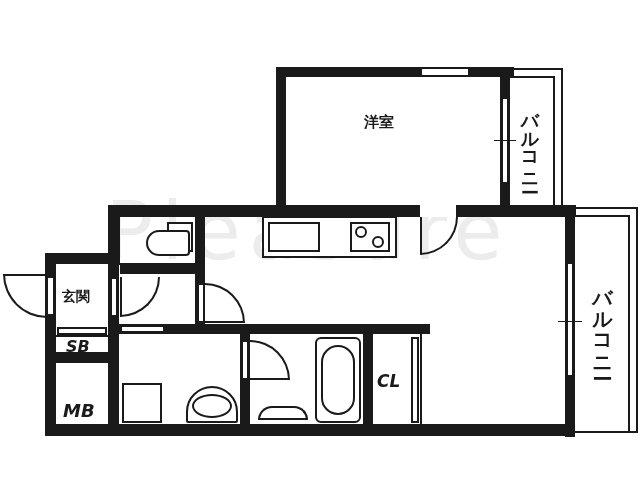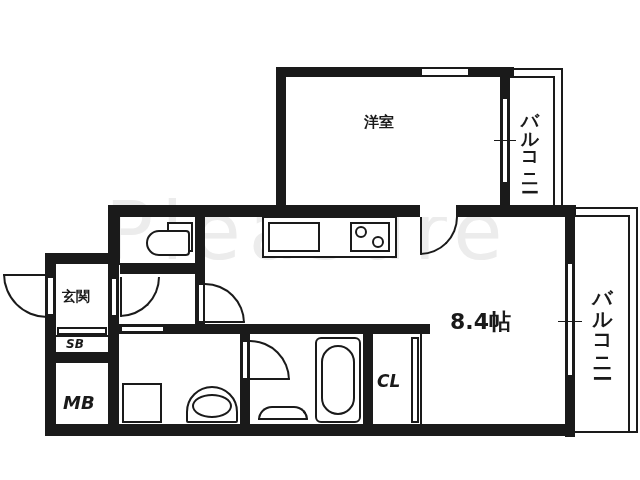--- a/index.html
+++ b/index.html
@@ -45,23 +45,23 @@
   <div class="wall" style="left:108px;top:205px;width:12px;height:60px;"></div>
 
   <div class="wall" style="left:45px;top:253px;width:75px;height:11px;"></div>
   <div class="wall" style="left:45px;top:253px;width:11px;height:183px;"></div>
   <div class="wall" style="left:108px;top:253px;width:11px;height:183px;"></div>
   <div class="wall" style="left:45px;top:352px;width:70px;height:11px;"></div>
   <div class="win" style="left:46px;top:276px;width:9px;height:40px;"></div>
   <div class="arc" style="left:3px;top:274px;width:44px;height:44px;border-radius:0 0 0 44px;border-top:2px solid #1a1a1a;"></div>
   <div class="lbl" style="left:62px;top:288px;font-size:14px;">玄関</div>
   <div class="thin" style="left:57px;top:327px;width:50px;height:8px;"></div>
-  <div class="lbl" style="left:66px;top:337px;font-size:12px;font-style:italic;">SB</div>
+  <div class="lbl" style="left:66px;top:337px;font-size:16px;font-style:italic;">SB</div>
   <div class="wall" style="left:56px;top:335px;width:52px;height:2px;"></div>
-  <div class="lbl" style="left:63px;top:392px;font-size:18px;font-style:italic;">MB</div>
+  <div class="lbl" style="left:63px;top:400px;font-size:18px;font-style:italic;">MB</div>
 
   <div class="wall" style="left:120px;top:263px;width:80px;height:11px;"></div>
   <div class="wall" style="left:195px;top:205px;width:10px;height:120px;"></div>
   <div class="thin" style="left:167px;top:222px;width:26px;height:30px;"></div>
   <div class="thin" style="left:146px;top:230px;width:44px;height:26px;border-radius:13px 4px 4px 13px;"></div>
   <div class="win" style="left:110px;top:277px;width:8px;height:40px;"></div>
   <div class="arc" style="left:120px;top:277px;width:40px;height:40px;border-radius:0 0 40px 0;border-top:none;border-left:2px solid #1a1a1a;"></div>
   <div class="win" style="left:197px;top:283px;width:8px;height:40px;"></div>
   <div class="arc" style="left:205px;top:283px;width:40px;height:40px;border-radius:0 40px 0 0;border-bottom:2px solid #1a1a1a;border-left:none;"></div>
 
@@ -86,16 +86,15 @@
 
   <div class="thin" style="left:262px;top:216px;width:135px;height:42px;"></div>
   <div class="thin" style="left:268px;top:222px;width:52px;height:30px;"></div>
   <div class="thin" style="left:350px;top:222px;width:40px;height:30px;"></div>
   <div class="arc" style="left:355px;top:226px;width:12px;height:12px;border-radius:50%;"></div>
   <div class="arc" style="left:372px;top:236px;width:12px;height:12px;border-radius:50%;"></div>
 
   <div class="arc" style="left:420px;top:217px;width:38px;height:38px;border-radius:0 0 38px 0;border-top:none;border-left:2px solid #1a1a1a;"></div>
 
   <div class="lbl" style="left:364px;top:113px;font-size:15px;">洋室</div>
-  <div class="lbl" style="left:450px;top:307px;font-size:22px;">8.4帖</div>
   <div class="lbl vert" style="left:518px;top:100px;font-size:18px;">バルコニー</div>
   <div class="lbl vert" style="left:590px;top:276px;font-size:20px;">バルコニー</div>
 </div>
 
 </body></html>

